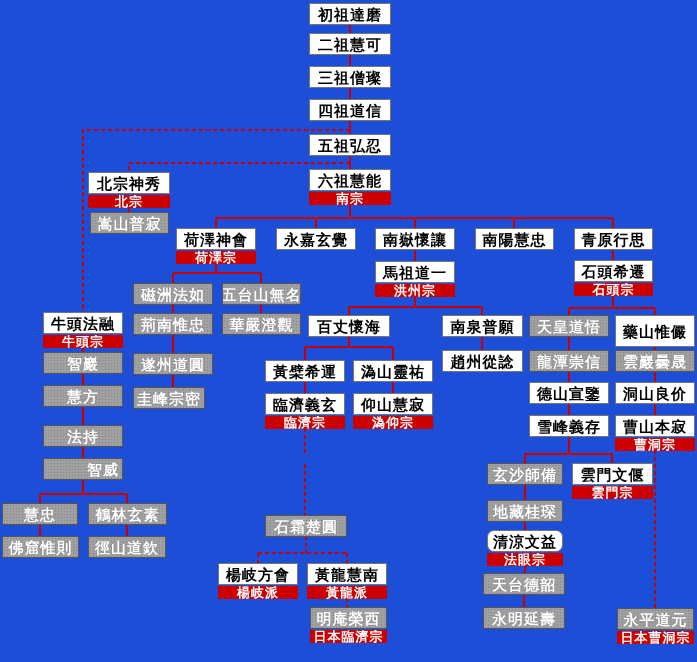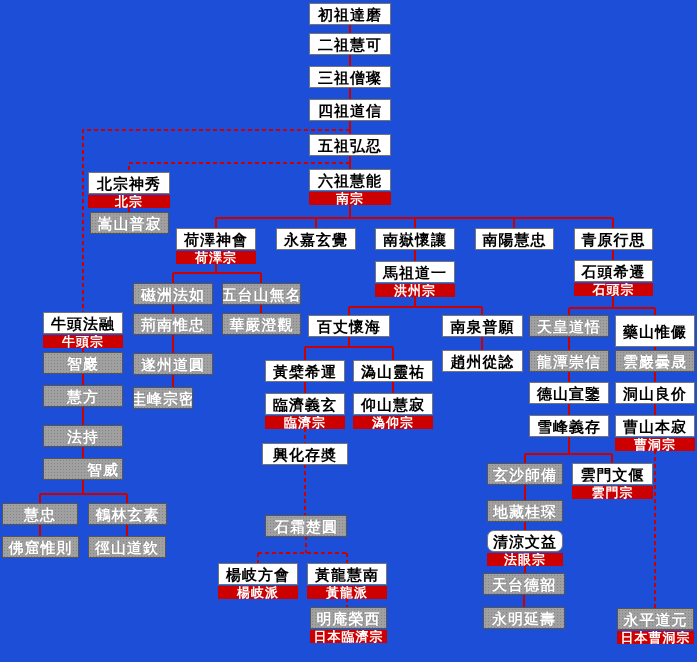--- a/index.html
+++ b/index.html
@@ -116,37 +116,36 @@
     <div class="sect" style="left: 574px; top: 283px; width: 79px; height: 13px;">石頭宗</div>
     <div class="node gray" style="left: 133px; top: 283px; width: 80px; height: 22px;">磁洲法如</div>
     <div class="node gray" style="left: 222px; top: 283px; width: 79px; height: 22px;">五台山無名</div>
     <div class="node white" style="left: 43px; top: 312px; width: 80px; height: 22px;">牛頭法融</div>
     <div class="sect" style="left: 43px; top: 335px; width: 80px; height: 13px;">牛頭宗</div>
     <div class="node gray" style="left: 133px; top: 313px; width: 80px; height: 22px;">荊南惟忠</div>
     <div class="node gray" style="left: 222px; top: 313px; width: 79px; height: 22px;">華嚴澄觀</div>
     <div class="node gray" style="left: 43px; top: 352px; width: 80px; height: 22px;">智巖</div>
     <div class="node gray" style="left: 133px; top: 353px; width: 80px; height: 22px;">遂州道圓</div>
     <div class="node gray" style="left: 43px; top: 385px; width: 80px; height: 22px;">慧方</div>
-    <div class="node gray" style="left: 133px; top: 387px; width: 60px; height: 22px;">圭峰宗密</div>
+    <div class="node gray" style="left: 133px; top: 387px; width: 72px; height: 22px;">圭峰宗密</div>
     <div class="node gray" style="left: 43px; top: 425px; width: 80px; height: 22px;">法持</div>
     <div class="node gray" style="left: 43px; top: 458px; width: 80px; height: 22px; padding-left: 40px;">智威</div>
     <div class="node gray" style="left: 2px; top: 503px; width: 76px; height: 22px;">慧忠</div>
     <div class="node gray" style="left: 88px; top: 503px; width: 79px; height: 22px;">鶴林玄素</div>
     <div class="node gray" style="left: 2px; top: 536px; width: 77px; height: 22px;">佛窟惟則</div>
     <div class="node gray" style="left: 88px; top: 536px; width: 78px; height: 22px;">徑山道欽</div>
     <div class="node white" style="left: 308px; top: 315px; width: 82px; height: 22px;">百丈懷海</div>
     <div class="node white" style="left: 442px; top: 315px; width: 81px; height: 22px;">南泉普願</div>
     <div class="node white" style="left: 442px; top: 350px; width: 81px; height: 22px;">趙州從諗</div>
     <div class="node white" style="left: 265px; top: 360px; width: 80px; height: 22px;">黃檗希運</div>
     <div class="node white" style="left: 353px; top: 360px; width: 80px; height: 22px;">溈山靈祐</div>
     <div class="node white" style="left: 265px; top: 393px; width: 80px; height: 22px;">臨濟義玄</div>
     <div class="sect" style="left: 265px; top: 416px; width: 80px; height: 13px;">臨濟宗</div>
     <div class="node white" style="left: 353px; top: 393px; width: 80px; height: 22px;">仰山慧寂</div>
     <div class="sect" style="left: 353px; top: 416px; width: 80px; height: 13px;">溈仰宗</div>
-    <div class="node white" style="left: 262px; top: 443px; width: 86px; height: 22px;">興化存奬</div>
     <div class="node gray" style="left: 265px; top: 515px; width: 82px; height: 22px;">石霜楚圓</div>
     <div class="node white" style="left: 218px; top: 563px; width: 80px; height: 22px;">楊岐方會</div>
     <div class="sect" style="left: 218px; top: 586px; width: 80px; height: 13px;">楊岐派</div>
     <div class="node white" style="left: 307px; top: 563px; width: 80px; height: 22px;">黃龍慧南</div>
     <div class="sect" style="left: 307px; top: 586px; width: 80px; height: 13px;">黃龍派</div>
     <div class="node gray" style="left: 310px; top: 607px; width: 77px; height: 22px;">明庵榮西</div>
     <div class="sect" style="left: 310px; top: 630px; width: 77px; height: 13px;">日本臨濟宗</div>
     <div class="node gray" style="left: 529px; top: 315px; width: 80px; height: 22px;">天皇道悟</div>
     <div class="node white" style="left: 615px; top: 315px; width: 80px; height: 32px;">藥山惟儼</div>
     <div class="node gray" style="left: 529px; top: 350px; width: 80px; height: 22px;">龍潭崇信</div>

